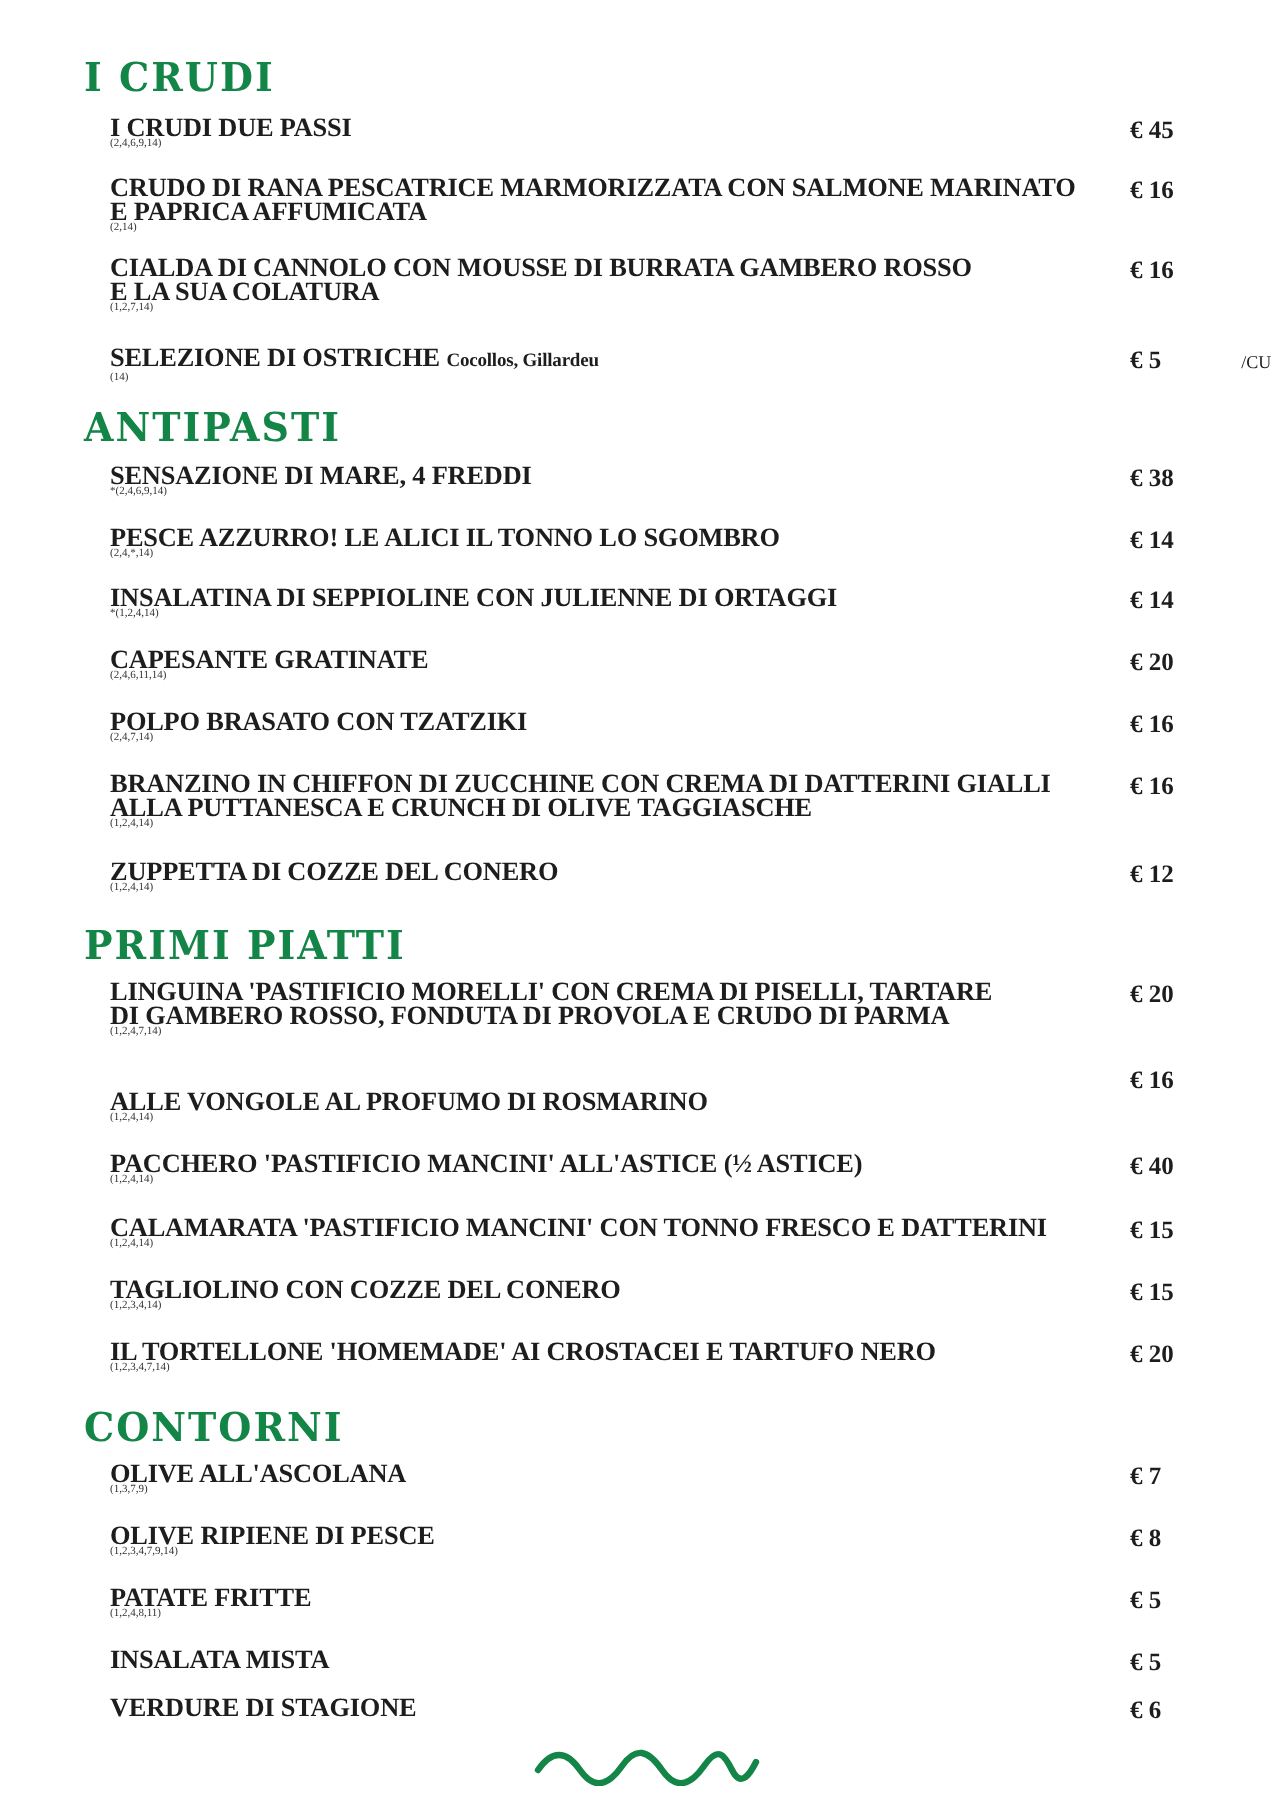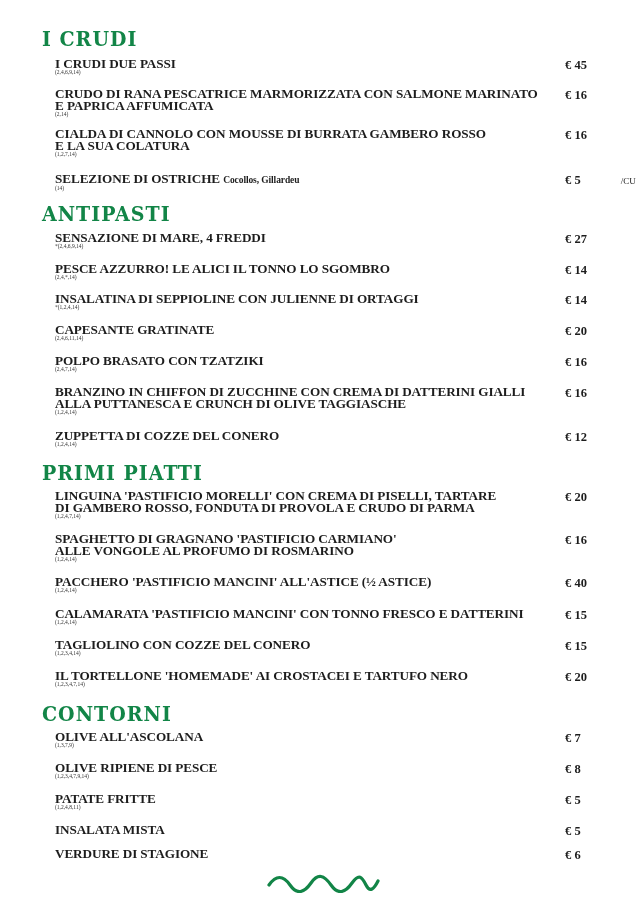--- a/index.html
+++ b/index.html
@@ -37,21 +37,21 @@
   <span class="name"><span>SELEZIONE DI OSTRICHE</span> <span class="note">Cocollos, Gillardeu</span></span>
   <span class="allergens">(14)</span>
   <span class="price"><span>€ 5</span><span class="unit">/CU</span></span>
 </div>
 
 <div class="section-title" style="top:203px">ANTIPASTI</div>
 
 <div class="item" style="top:232px">
   <span class="name">SENSAZIONE DI MARE, 4 FREDDI</span>
   <span class="allergens">*(2,4,6,9,14)</span>
-  <span class="price">€ 27</span>
+  <span class="price">€ 38</span>
 </div>
 <div class="item" style="top:263px">
   <span class="name">PESCE AZZURRO! LE ALICI IL TONNO LO SGOMBRO</span>
   <span class="allergens">(2,4,*,14)</span>
   <span class="price">€ 14</span>
 </div>
 <div class="item" style="top:293px">
   <span class="name">INSALATINA DI SEPPIOLINE CON JULIENNE DI ORTAGGI</span>
   <span class="allergens">*(1,2,4,14)</span>
   <span class="price">€ 14</span>
@@ -78,21 +78,21 @@
 </div>
 
 <div class="section-title" style="top:462px">PRIMI PIATTI</div>
 
 <div class="item" style="top:490px">
   <span class="name"><span>LINGUINA 'PASTIFICIO MORELLI' CON CREMA DI PISELLI, TARTARE</span><br><span>DI GAMBERO ROSSO, FONDUTA DI PROVOLA E CRUDO DI PARMA</span></span>
   <span class="allergens">(1,2,4,7,14)</span>
   <span class="price">€ 20</span>
 </div>
 <div class="item" style="top:533px">
-  <span class="name"><span>SPAGHETTO DI GRAGNANO 'PASTIFICIO CARMIANO'</span><br><span>ALLE VONGOLE AL PROFUMO DI ROSMARINO</span></span>
+  <span class="name"><br><span>ALLE VONGOLE AL PROFUMO DI ROSMARINO</span></span>
   <span class="allergens">(1,2,4,14)</span>
   <span class="price">€ 16</span>
 </div>
 <div class="item" style="top:576px">
   <span class="name">PACCHERO 'PASTIFICIO MANCINI' ALL'ASTICE (½ ASTICE)</span>
   <span class="allergens">(1,2,4,14)</span>
   <span class="price">€ 40</span>
 </div>
 <div class="item" style="top:608px">
   <span class="name">CALAMARATA 'PASTIFICIO MANCINI' CON TONNO FRESCO E DATTERINI</span>

